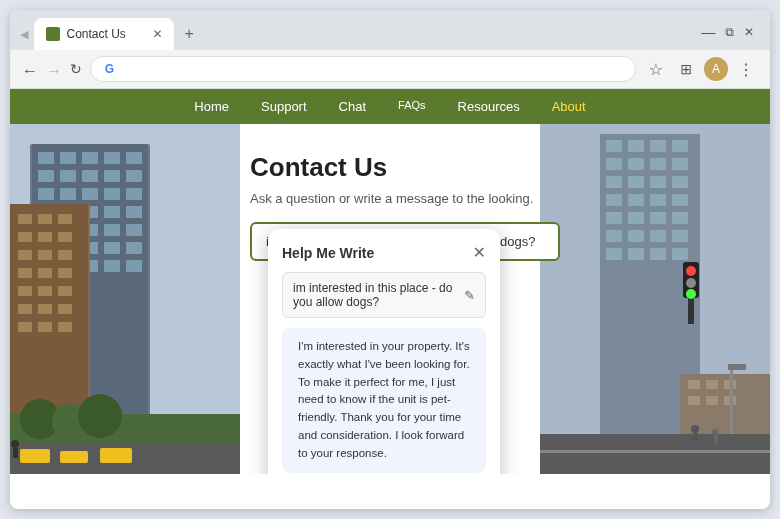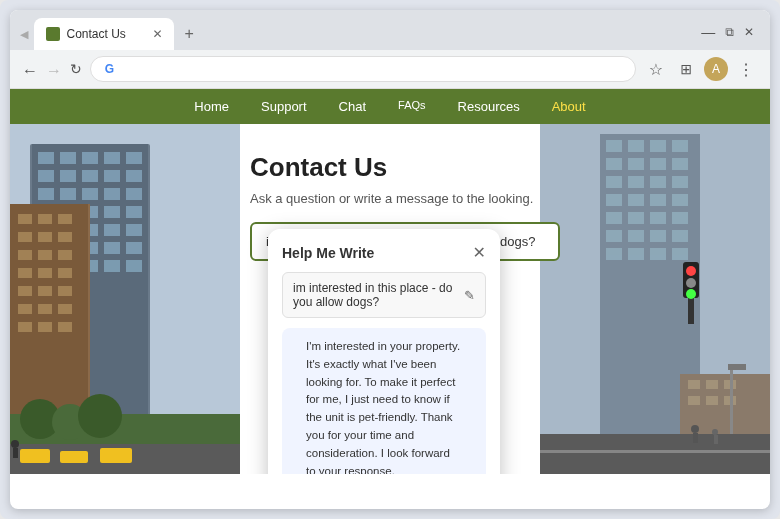--- a/index.html
+++ b/index.html
@@ -221,21 +221,21 @@
           <div style="display:flex;align-items:center;justify-content:space-between;margin-bottom:10px;">
             <span style="font-size:14px;font-weight:600;color:#333;">Help Me Write</span>
             <button style="background:none;border:none;font-size:16px;color:#666;cursor:pointer;">✕</button>
           </div>
 
           <div style="display:flex;align-items:center;background:#f8f8f8;border:1px solid #e0e0e0;border-radius:6px;padding:8px 10px;margin-bottom:10px;">
             <span style="font-size:12px;color:#333;flex:1;">im interested in this place - do you allow dogs?</span>
             <span style="color:#666;font-size:13px;cursor:pointer;">✎</span>
           </div>
 
-          <div style="background:#f0f4ff;border-radius:8px;padding:10px 24px;margin-bottom:10px;">
+          <div style="background:#f0f4ff;border-radius:8px;padding:10px 16px;margin-bottom:10px;">
             <p style="font-size:11.5px;color:#333;line-height:1.55;">I'm interested in your property. It's exactly what I've been looking for. To make it perfect for me, I just need to know if the unit is pet-friendly. Thank you for your time and consideration. I look forward to your response.</p>
           </div>
 
           <div style="display:flex;align-items:center;gap:8px;margin-bottom:10px;">
             <div style="background:white;border:1px solid #ccc;border-radius:6px;padding:4px 8px;font-size:12px;color:#333;cursor:pointer;display:flex;align-items:center;gap:4px;">
               <span>Length</span>
               <span style="font-size:9px;color:#666;">▼</span>
             </div>
             <div style="background:white;border:1px solid #ccc;border-radius:6px;padding:4px 8px;font-size:12px;color:#333;cursor:pointer;display:flex;align-items:center;gap:4px;">
               <span>Tone</span>

